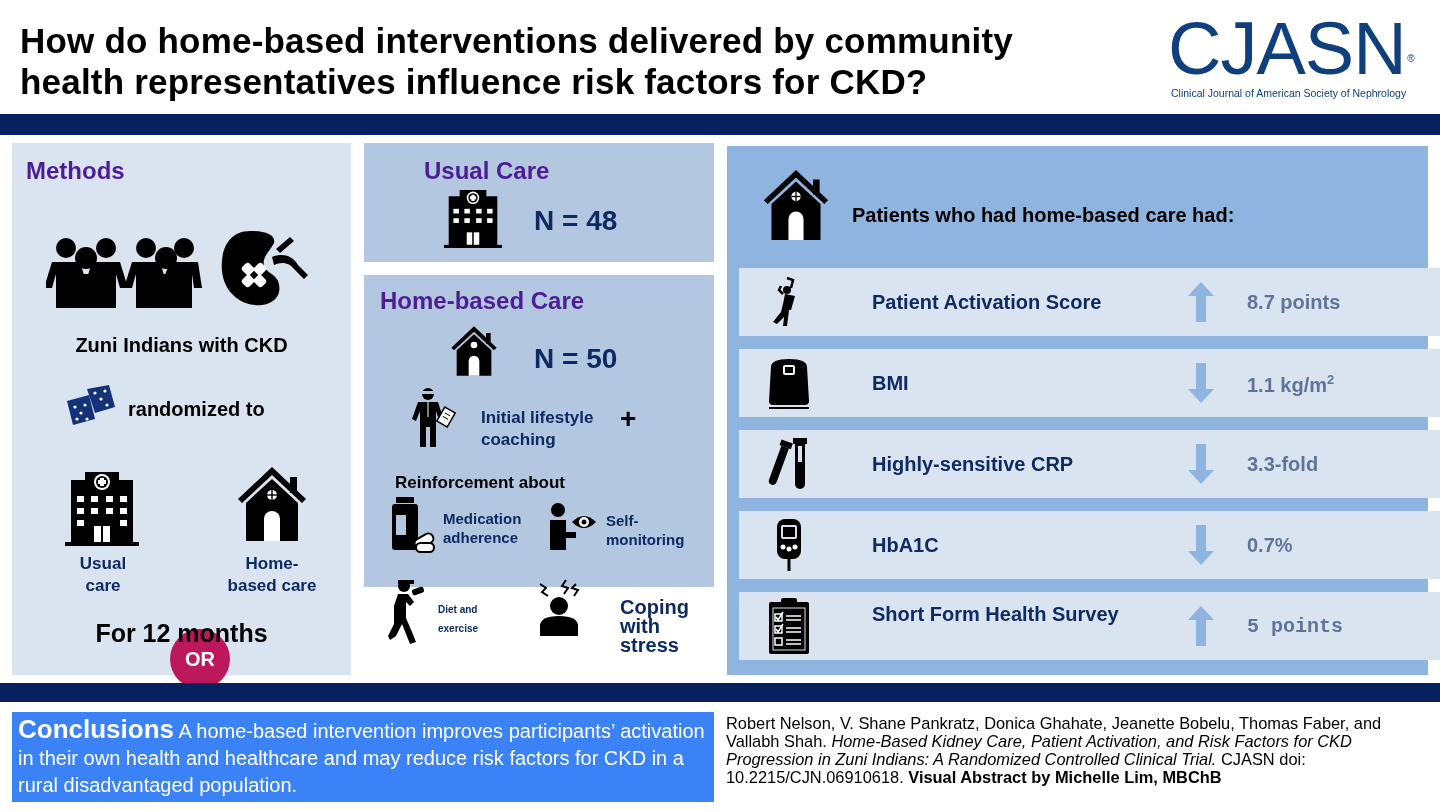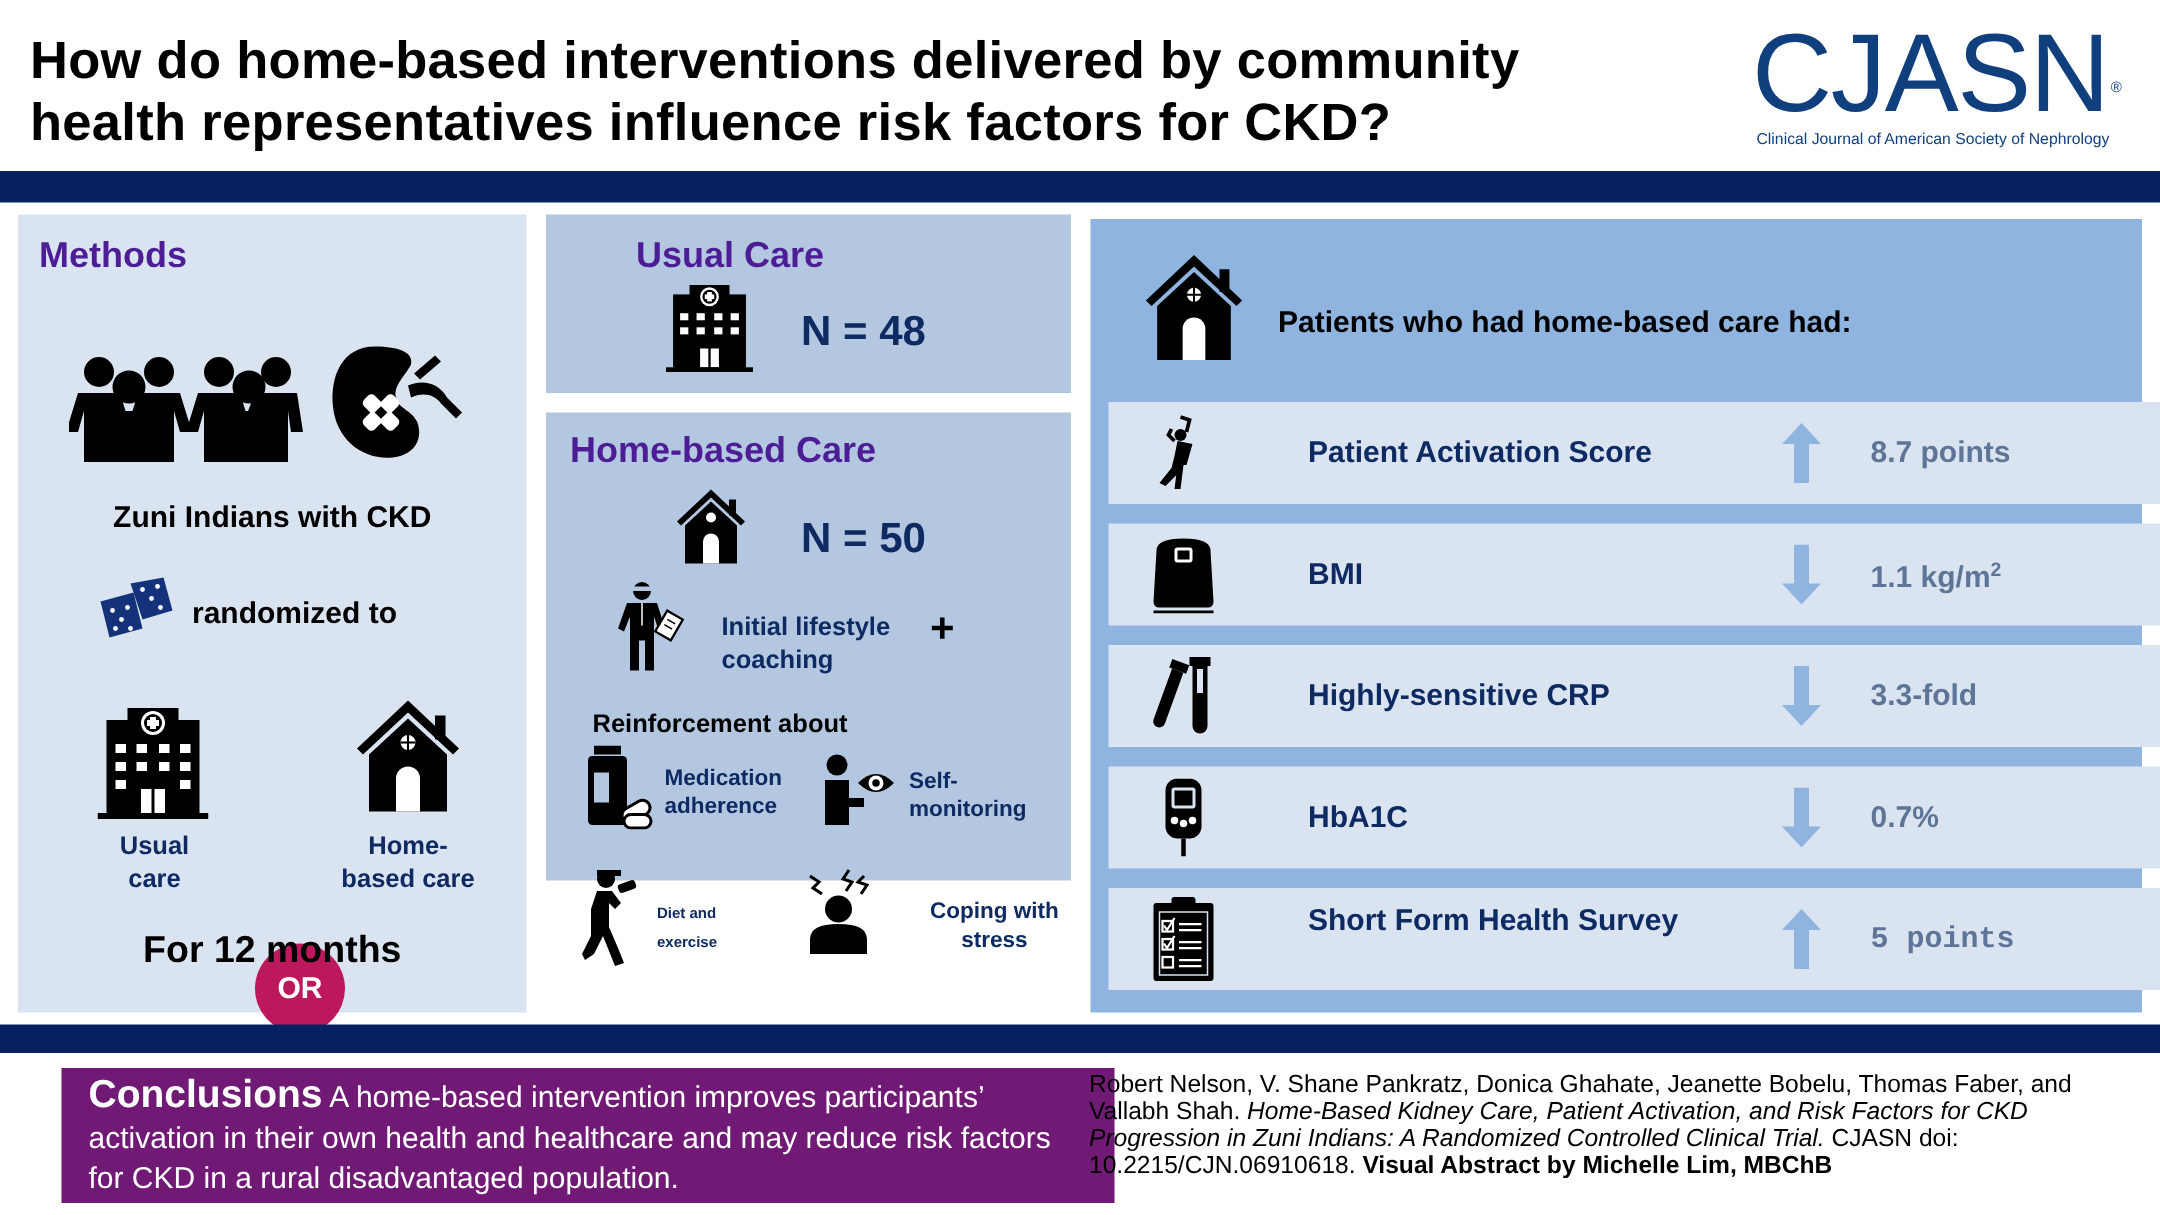--- a/index.html
+++ b/index.html
@@ -30,21 +30,21 @@
   .txt { position: absolute; font-weight: bold; }
 
   .or-circle { position: absolute; left: 158px; top: 486px; width: 60px; height: 60px; border-radius: 50%; background: #be185d; color: #fff; font-weight: bold; font-size: 20px; display: flex; align-items: center; justify-content: center; }
 
   .res-row { position: absolute; left: 739px; width: 730px; height: 68px; background: #dae4f1; }
   .res-label { position: absolute; left: 133px; font-size: 20px; font-weight: bold; color: #0e2a62; line-height: 24px; }
   .res-arrow { position: absolute; left: 449px; top: 14px; width: 26px; height: 40px; }
   .res-value { position: absolute; left: 508px; font-size: 20px; font-weight: bold; color: #5f7597; }
   .res-icon { position: absolute; left: 24px; top: 8px; width: 52px; height: 52px; }
 
-  .conclusions { position: absolute; left: 12px; top: 712px; width: 702px; height: 90px; background: #701a75; color: #fff; padding: 4px 18px; font-size: 20px; line-height: 27px; margin-left: 29px; }
+  .conclusions { position: absolute; left: 12px; top: 712px; width: 702px; height: 90px; background: #3b82f6; color: #fff; padding: 4px 6px; font-size: 20px; line-height: 27px; }
   .conclusions .ch { font-size: 26px; font-weight: bold; }
 
   .citation { position: absolute; left: 726px; top: 714px; width: 706px; font-size: 16.4px; line-height: 18px; color: #000; }
   .citation i { font-style: italic; }
   .citation b { font-weight: bold; }
 </style>
 </head>
 <body>
 
 <div class="header">
@@ -253,21 +253,21 @@
       <div>exercise</div>
   </div>
 
   <svg class="icon" style="left:172px;top:303px;" width="46" height="58" viewBox="0 0 46 58">
     <polyline points="4,6 10,10 6,14 12,18" fill="none" stroke="#000" stroke-width="2"></polyline>
     <polyline points="30,2 26,8 32,10 28,16" fill="none" stroke="#000" stroke-width="2"></polyline>
     <polyline points="40,6 36,10 42,12 38,18" fill="none" stroke="#000" stroke-width="2"></polyline>
     <circle cx="23" cy="28" r="9" fill="#000"></circle>
     <path d="M4 58 V48 Q4 38 23 38 Q42 38 42 48 V58 Z" fill="#000"></path>
   </svg>
-  <div class="txt darkblue" style="left:256px;top:323px;font-size:15px;line-height:19px;text-align:center;">
+  <div class="txt darkblue" style="left:256px;top:323px;font-size:20px;line-height:19px;">
     <div>Coping with</div>
       <div>stress</div>
   </div>
 </div>
 
 <div class="panel results">
   <svg class="icon" style="left:35px;top:20px;" width="68" height="78" viewBox="0 0 72 78">
     <path d="M36 2 L70 34 L66 38 L36 10 L6 38 L2 34 Z" fill="#000"></path>
     <rect x="54" y="12" width="7" height="16" fill="#000"></rect>
     <path d="M10 38 L36 14 L62 38 V76 H10 Z" fill="#000"></path>

